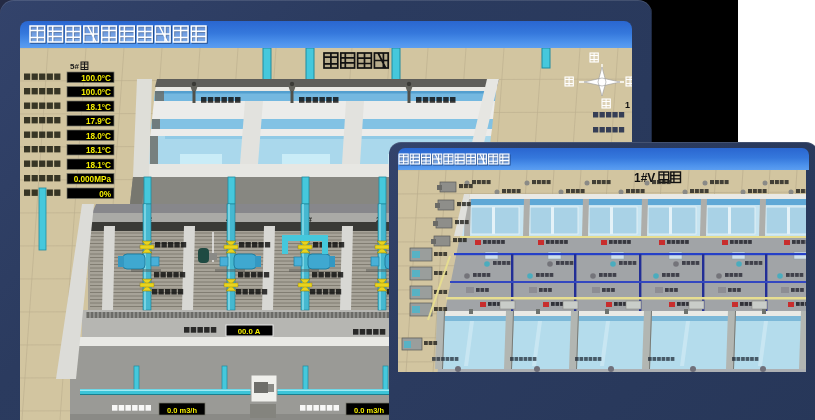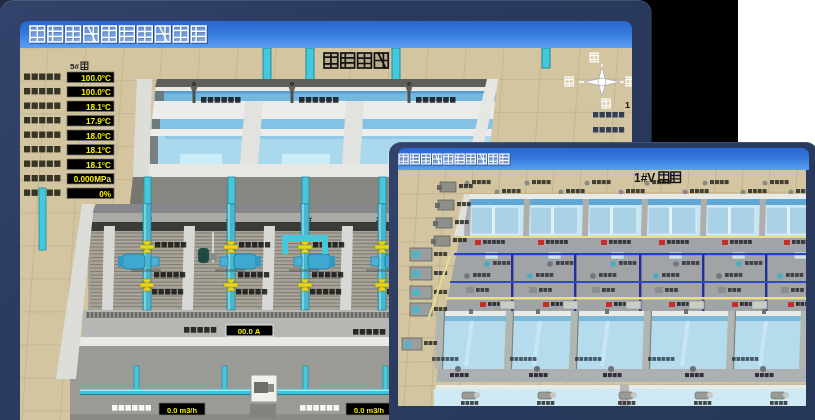--- a/index.html
+++ b/index.html
@@ -811,21 +811,21 @@
 <rect x="79.4" y="6.0" width="9.2" height="10.0"></rect>
 <path d="M79.4 11.0H88.6M81.9 6.0L86.9 16.0M85.4 6.0V16.0"></path>
 <rect x="90.6" y="6.0" width="9.2" height="10.0"></rect>
 <path d="M90.6 8.8H99.8M90.6 13.2H99.8M95.2 6.0V16.0"></path>
 <rect x="101.8" y="6.0" width="9.2" height="10.0"></rect>
 <path d="M101.8 9.3H111.0M101.8 12.6H111.0M104.8 6.0V16.0"></path>
 </g>
 </svg>
 </div>
 
-<div class="abs" style="left:9px;top:28px;width:408px;height:236px;overflow:hidden">
+<div class="abs" style="left:9px;top:28px;width:408px;height:202px;overflow:hidden">
 <svg width="408" height="250" viewBox="0 0 408 250" style="position:absolute;left:0;top:0;display:block">
 
 <rect x="0" y="0" width="408" height="250" fill="#d2c5a0"></rect>
 <g stroke="#a2957a" stroke-width="0.7" opacity="0.5">
 <line x1="-6.0" y1="0" x2="-22.0" y2="250"></line>
 <line x1="21.0" y1="0" x2="5.0" y2="250"></line>
 <line x1="48.0" y1="0" x2="32.0" y2="250"></line>
 <line x1="75.0" y1="0" x2="59.0" y2="250"></line>
 <line x1="102.0" y1="0" x2="86.0" y2="250"></line>
 <line x1="129.0" y1="0" x2="113.0" y2="250"></line>

